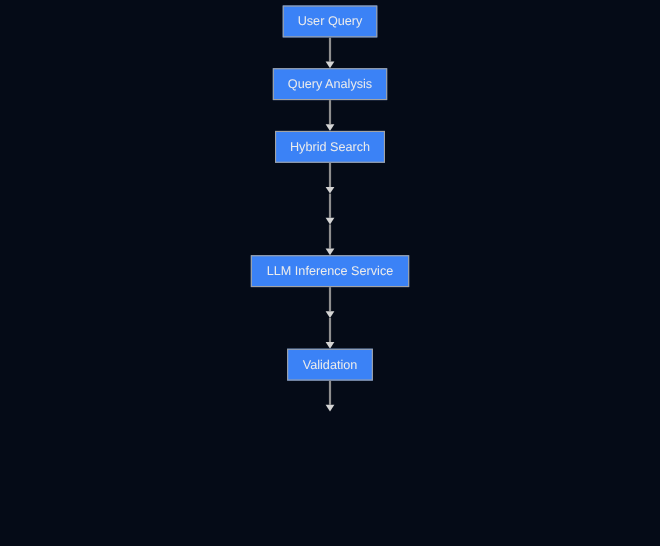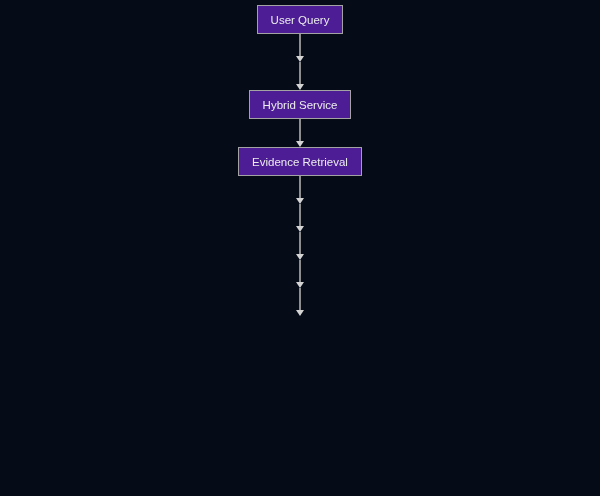--- a/index.html
+++ b/index.html
@@ -16,21 +16,21 @@
     height: 496px;
     display: flex;
     flex-direction: column;
     align-items: center;
     padding-top: 5px;
     box-sizing: border-box;
   }
   .node {
     height: 29px;
     box-sizing: border-box;
-    background: #4c1d95;
+    background: #3b82f6;
     border: 1px solid #a3a3a3;
     color: #ececec;
     font-size: 11.5px;
     display: flex;
     align-items: center;
     justify-content: center;
     padding: 0 13px;
     white-space: nowrap;
     flex: 0 0 auto;
   }
@@ -62,62 +62,68 @@
 
   <div class="node">
     <span>User Query</span>
   </div>
 
   <div class="connector">
     <div class="line"></div>
     <div class="arrowhead"></div>
   </div>
 
-
-  <div class="connector">
-    <div class="line"></div>
-    <div class="arrowhead"></div>
-  </div>
-
   <div class="node">
-    <span>Hybrid Service</span>
+    <span>Query Analysis</span>
   </div>
 
   <div class="connector">
     <div class="line"></div>
     <div class="arrowhead"></div>
   </div>
 
   <div class="node">
-    <span>Evidence Retrieval</span>
+    <span>Hybrid Search</span>
   </div>
 
   <div class="connector">
     <div class="line"></div>
     <div class="arrowhead"></div>
   </div>
 
 
   <div class="connector">
     <div class="line"></div>
     <div class="arrowhead"></div>
   </div>
 
 
   <div class="connector">
     <div class="line"></div>
     <div class="arrowhead"></div>
   </div>
 
+  <div class="node">
+    <span>LLM Inference Service</span>
+  </div>
 
   <div class="connector">
     <div class="line"></div>
     <div class="arrowhead"></div>
   </div>
 
 
   <div class="connector">
     <div class="line"></div>
     <div class="arrowhead"></div>
   </div>
 
+  <div class="node">
+    <span>Validation</span>
+  </div>
+
+  <div class="connector">
+    <div class="line"></div>
+    <div class="arrowhead"></div>
+  </div>
+
 
 </div>
 
 </body></html>

